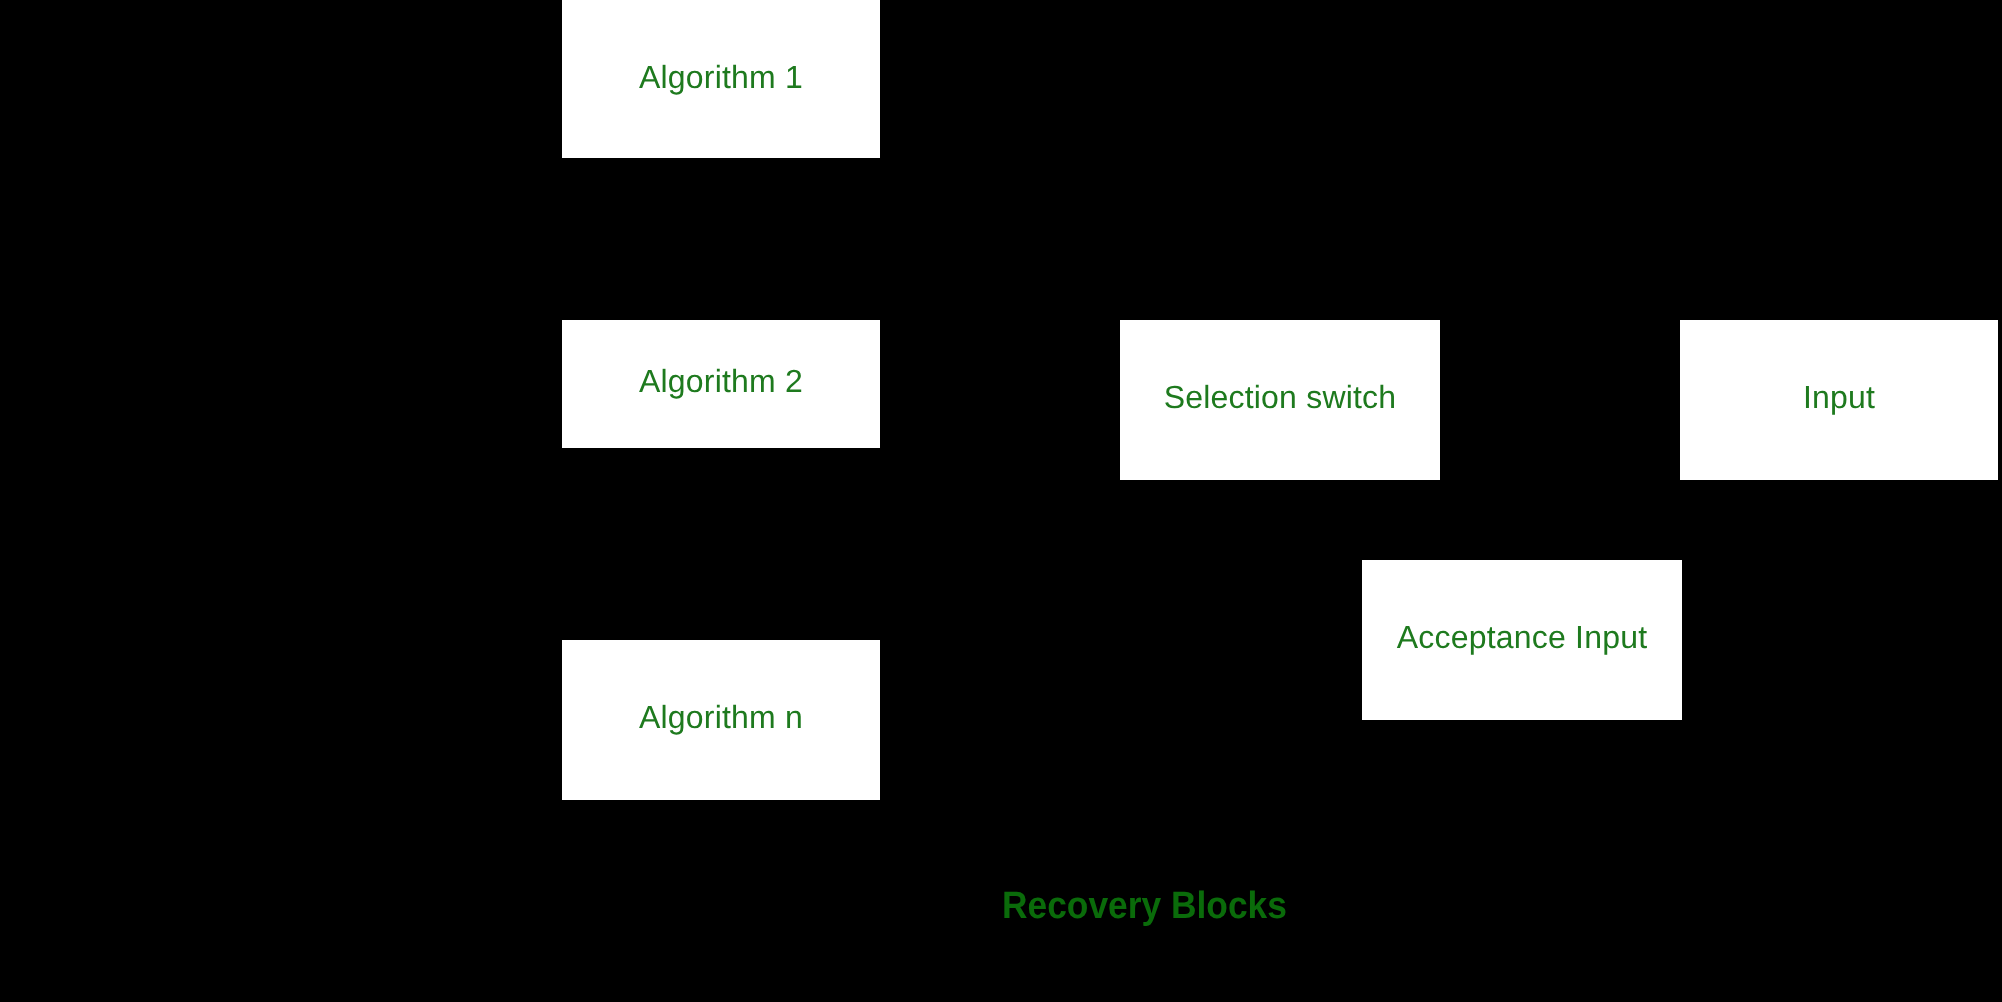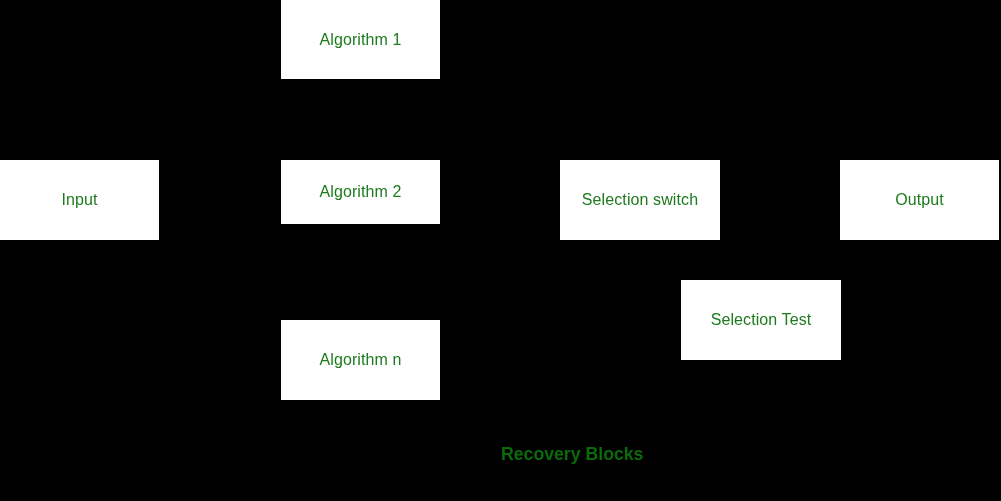--- a/index.html
+++ b/index.html
@@ -58,38 +58,35 @@
 <body>
 
 <div id="canvas">
 
   <svg class="edge-layer" viewBox="0 0 1001 501" aria-hidden="true"></svg>
 
   <div class="node" style="left:281px; top:0px; width:159px; height:79px;">
     <span class="node-label">Algorithm 1</span>
   </div>
 
-  <div class="node" style="left:0px; top:160px; width:159px; height:80px;">
-    <span class="node-label">Input</span>
-  </div>
 
   <div class="node" style="left:281px; top:160px; width:159px; height:64px;">
     <span class="node-label">Algorithm 2</span>
   </div>
 
   <div class="node" style="left:560px; top:160px; width:160px; height:80px;">
     <span class="node-label">Selection switch</span>
   </div>
 
   <div class="node" style="left:840px; top:160px; width:159px; height:80px;">
-    <span class="node-label">Output</span>
+    <span class="node-label">Input</span>
   </div>
 
   <div class="node" style="left:681px; top:280px; width:160px; height:80px;">
-    <span class="node-label">Selection Test</span>
+    <span class="node-label">Acceptance Input</span>
   </div>
 
   <div class="node" style="left:281px; top:320px; width:159px; height:80px;justify-content:center;">
     <span class="node-label">Algorithm n</span>
   </div>
 
   <div class="caption" style="left:501px; top:444px;">Recovery Blocks</div>
 
 </div>
 

